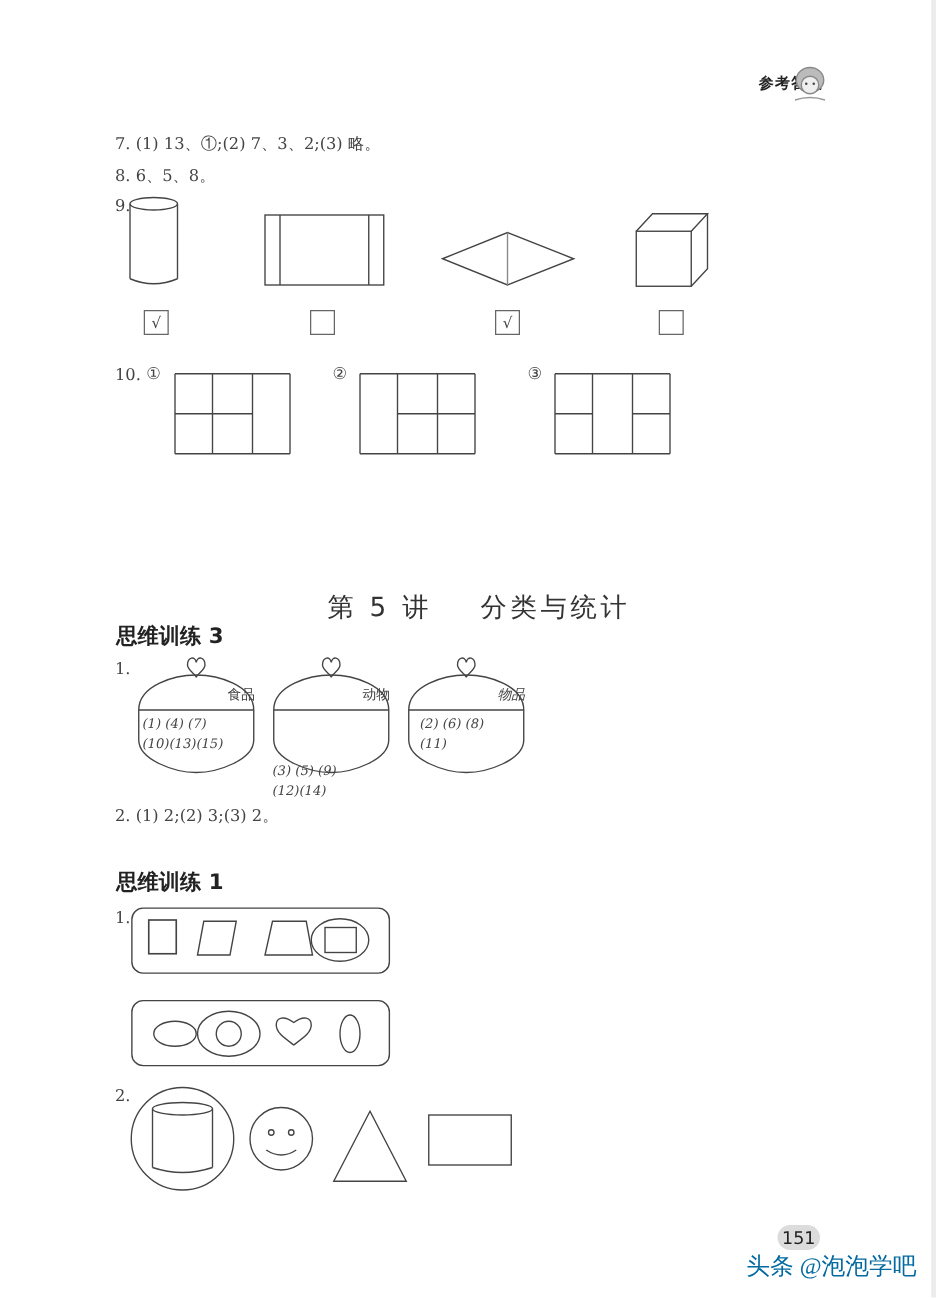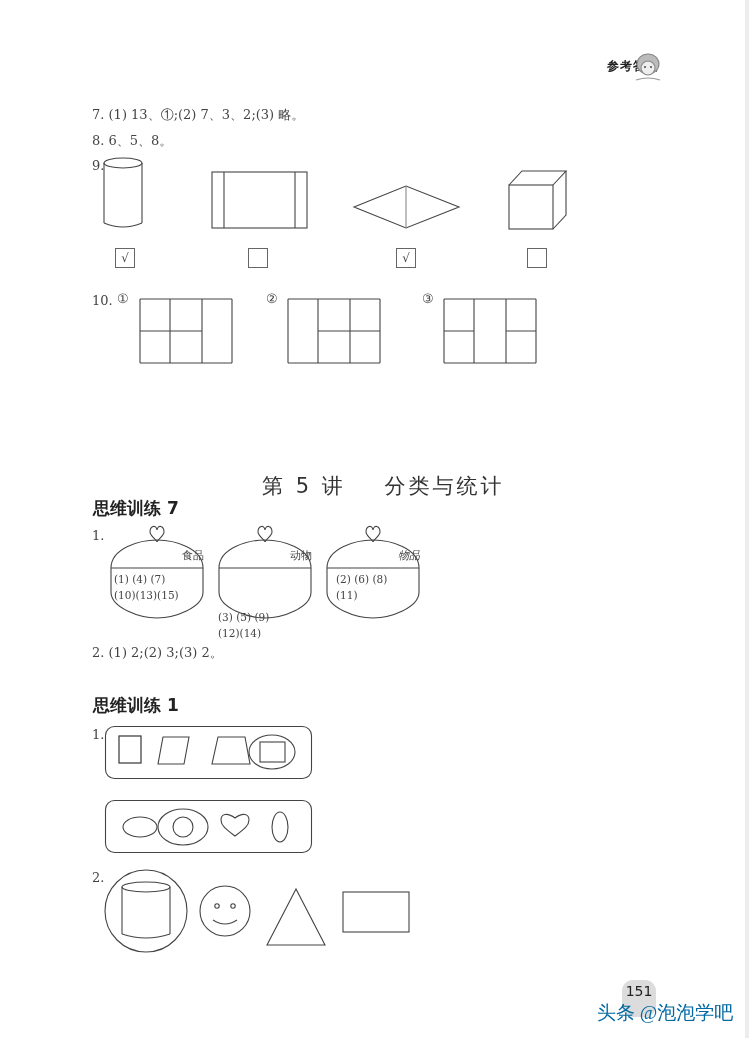--- a/index.html
+++ b/index.html
@@ -7,22 +7,22 @@
          font-family:"DejaVu Serif", "Liberation Serif", serif; color:#333; }
   .edge { position:absolute; right:0; top:0; width:4px; height:1038px; background:#ececec; }
   .abs { position:absolute; }
   .txt { font-size:13px; color:#444; white-space:pre; }
   .header-label { left:607px; top:58px; font-size:12px; font-weight:bold; color:#222; letter-spacing:1px; }
   .mascot { left:633px; top:52px; width:30px; height:32px; }
   .chapter { left:262px; top:424px; font-family:"DejaVu Sans", sans-serif; font-size:21px; color:#333; letter-spacing:3px; white-space:pre;margin-top:48px; }
   .section { font-family:"DejaVu Sans", sans-serif; font-weight:bold; font-size:17px; color:#222; }
   .box { width:20px; height:20px; border:1px solid #666; box-sizing:border-box; font-size:12px; text-align:center; line-height:18px; color:#444; }
   .pot-label { font-size:11px; color:#444; text-align:right; width:94px; }
-  .pot-items { font-size:10.5px; color:#444; line-height:16px; white-space:pre; }
-  .page-num { left:622px; top:980px; width:34px; height:37px; border-radius:11px; background:#dcdcdc;
+  .pot-items { font-size:10.5px; color:#444; line-height:16px; white-space:pre;font-style:italic; }
+  .page-num { left:622px; top:980px; width:34px; height:20px; border-radius:11px; background:#dcdcdc;
               font-family:"DejaVu Sans", sans-serif; font-size:14px; text-align:center; line-height:22px; color:#222; }
   .watermark { left:597px; top:1000px; font-family:Liberation Serif, serif; font-size:19px; color:#0369a1; }
   svg { position:absolute; overflow:visible; }
   svg * { fill:none; stroke:#444; stroke-width:1.1; }
 </style>
 </head>
 <body>
 
 <div class="edge"></div>
 
@@ -80,21 +80,21 @@
   </g>
 </svg>
 <svg style="left:442px;top:298px;" width="96" height="68">
   <g style="stroke-width:2.6">
     <path d="M2 1 H94 M2 33 H32 M64 33 H94 M2 65 H94 M2 1 V65 M32 1 V65 M64 1 V65 M94 1 V65"></path>
   </g>
 </svg>
 
 <div class="abs chapter">第 5 讲    分类与统计</div>
 
-<div class="abs section" style="left:93px;top:497px;">思维训练 7</div>
+<div class="abs section" style="left:93px;top:497px;">思维训练 3</div>
 <div class="abs txt" style="left:92px;top:528px;">1.</div>
 
 <svg style="left:110px;top:524px;" width="96" height="96">
   <path d="M40 8 C40 2 46 0 47 6 C48 0 54 2 54 8 C54 12 47 16 47 18 C47 16 40 12 40 8 Z"></path>
   <path d="M1 44 C1 24 30 16 47 16 C64 16 93 24 93 44"></path>
   <line x1="1" y1="44" x2="93" y2="44"></line>
   <path d="M1 44 L1 68 C1 84 30 94 47 94 C64 94 93 84 93 68 L93 44"></path>
 </svg>
 <svg style="left:218px;top:524px;" width="96" height="96">
   <path d="M40 8 C40 2 46 0 47 6 C48 0 54 2 54 8 C54 12 47 16 47 18 C47 16 40 12 40 8 Z"></path>

